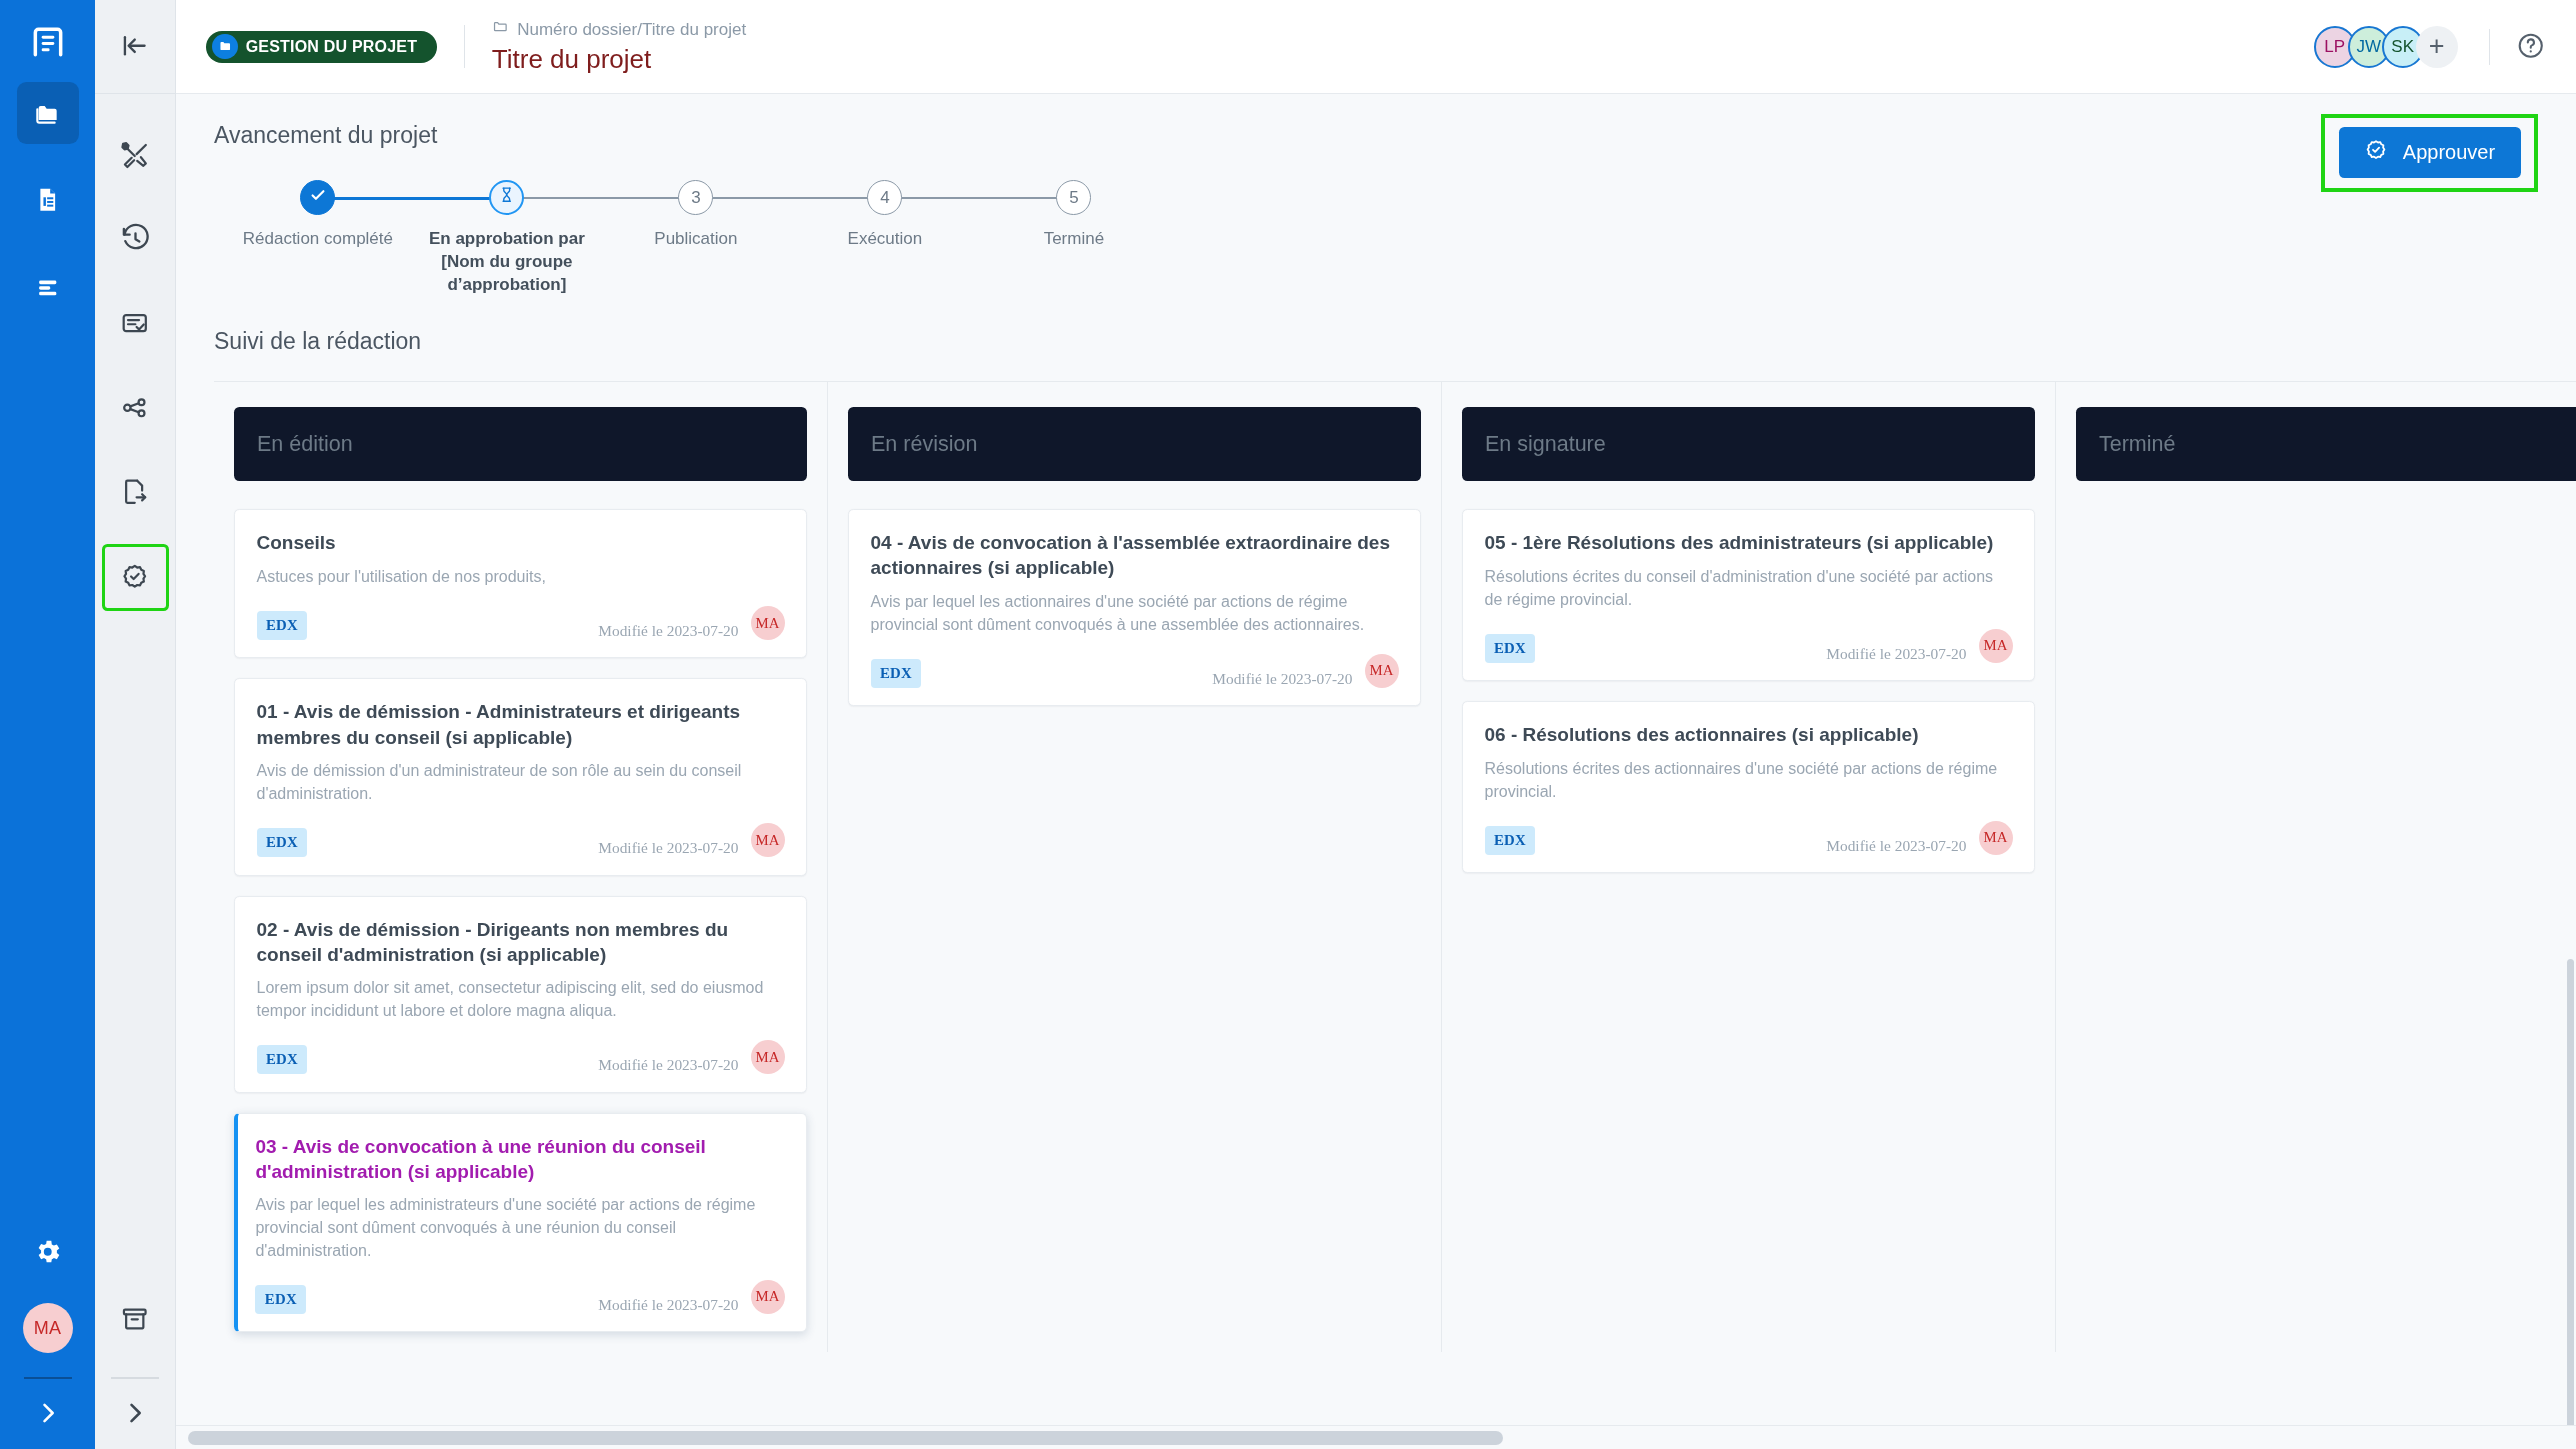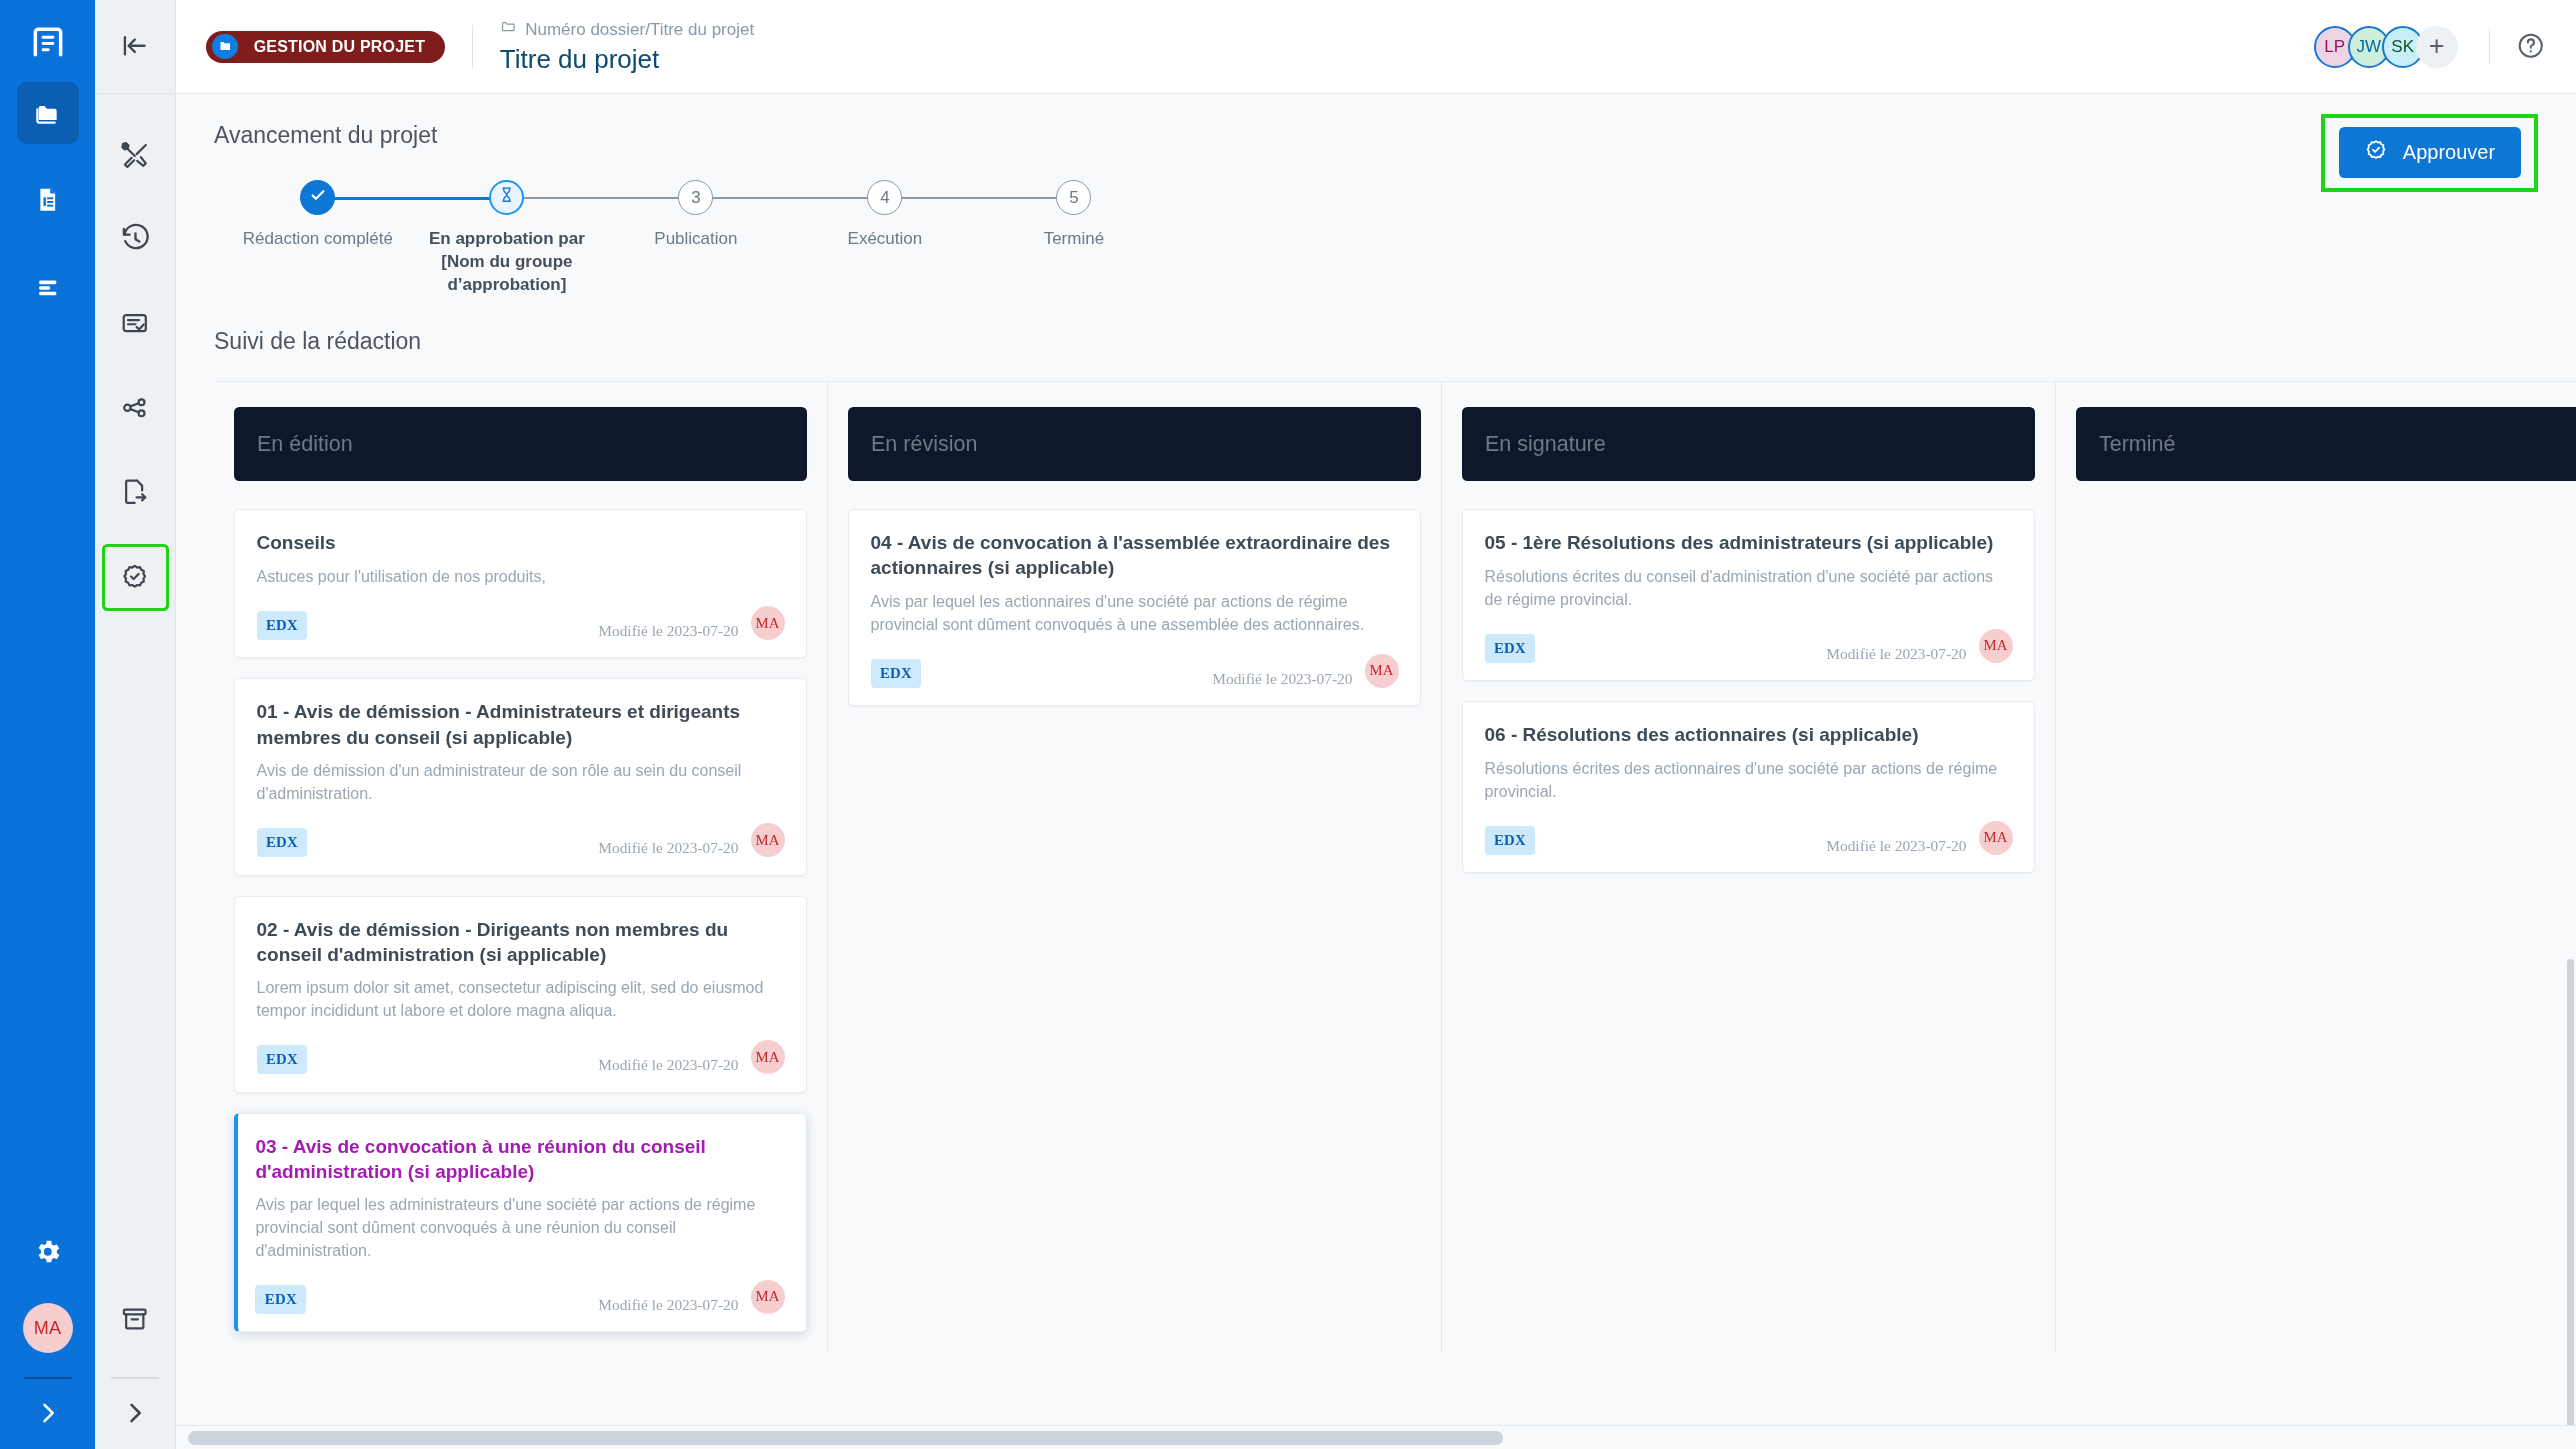--- a/index.html
+++ b/index.html
@@ -61,33 +61,33 @@
 
   
   .main { flex: 1 1 auto; display: flex; flex-direction: column; min-width: 0; background: #f7f9fb; }
 
   
   .header {
     height: 94px; background: #ffffff; border-bottom: 0.7px solid #e6eaee;
     display: flex; align-items: center; padding: 0 31px 0 29.5px; flex: 0 0 94px;
   }
   .chip {
-    display: inline-flex; align-items: center; gap: 16px;
-    background: #7f1d1d; color: #fff; border-radius: 40px;
+    display: inline-flex; align-items: center; gap: 8px;
+    background: #14532d; color: #fff; border-radius: 40px;
     height: 32px; padding: 0 20px 0 6.7px; cursor: pointer; justify-content: center;
   }
   .chip-ico {
     width: 25.5px; height: 25.5px; border-radius: 50%; background: #0d7fe0;
     display: flex; align-items: center; justify-content: center;
   }
   .chip-label { font-size: 16px; font-weight: bold; letter-spacing: 0.2px; }
   .hdr-divider { width: 0.7px; height: 43px; background: #dfe4e9; margin: 0 27px; }
   .crumb-block { display: flex; flex-direction: column; justify-content: center; gap: 2.7px; }
   .crumb { display: flex; align-items: center; gap: 8px; color: #8b99a7; font-size: 17px; }
-  .page-title { font-size: 26px; color: #0c4a6e; }
+  .page-title { font-size: 26px; color: #7f1d1d; }
   .hdr-spacer { flex: 1 1 auto; }
   .avatars { display: flex; align-items: center; }
   .av {
     width: 42px; height: 42px; border-radius: 50%;
     border: 2.7px solid #1877d2; display: flex; align-items: center; justify-content: center;
     font-size: 17px; margin-right: -8px; cursor: pointer; position: relative;
   }
   .av.lp { background: #ecd4e3; color: #9c1062; }
   .av.jw { background: #cdeedb; color: #0369a1; }
   .av.sk { background: #c8eff7; color: #14532d; }

